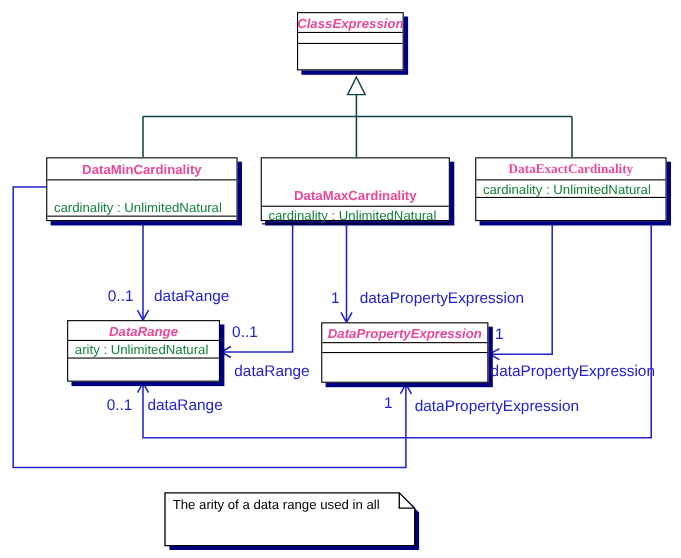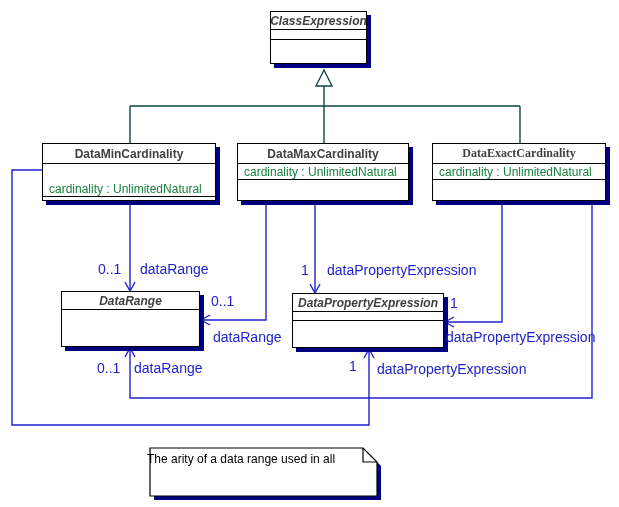--- a/index.html
+++ b/index.html
@@ -31,21 +31,21 @@
   .uml-class{
     position:absolute;z-index:2;
     background:#ffffff;
     border:1.4px solid var(--border);
     box-shadow:4px 4px 0 var(--shadow);
     box-sizing:border-box;
     display:flex;flex-direction:column;
   }
   .uml-title{
     border-bottom:1.2px solid var(--border);
-    font-weight:bold;font-size:12px;color:#404040;
+    font-weight:bold;font-size:12px;color:#ec4899;
     display:flex;align-items:center;justify-content:center;
     flex:0 0 auto;box-sizing:border-box;
   }
   .abstract .uml-title{font-style:italic;}
   .uml-attrs{
     border-bottom:1.2px solid var(--border);
     font-size:12px;color:#15803d;
     padding:0 6px;display:flex;align-items:center;
     flex:0 0 auto;box-sizing:border-box;white-space:nowrap;
   }
@@ -103,33 +103,34 @@
     <div class="uml-empty"></div>
   </div>
 
   <div class="uml-class" style="left:42px;top:143px;width:174px;height:58px;gap:17px;">
     <div class="uml-title" style="height:20px;">DataMinCardinality</div>
     <div class="uml-attrs" style="height:16px;">cardinality : UnlimitedNatural</div>
     <div class="uml-empty"></div>
   </div>
 
   <div class="uml-class" style="left:237px;top:143px;width:172px;height:58px;">
-    <div class="uml-title" style="height:20px;">DataMaxCardinality</div>
+    <div class="uml-title" style="height:20px;margin-top:24px;">DataMaxCardinality</div>
     <div class="uml-attrs" style="height:16px;">cardinality : UnlimitedNatural</div>
     <div class="uml-empty"></div>
   </div>
 
   <div class="uml-class" style="left:432px;top:143px;width:174px;height:58px;">
     <div class="uml-title" style="height:20px;font-family:Liberation Serif, serif;">DataExactCardinality</div>
     <div class="uml-attrs" style="height:16px;">cardinality : UnlimitedNatural</div>
     <div class="uml-empty"></div>
   </div>
 
   <div class="uml-class abstract" style="left:61px;top:291px;width:139px;height:56px;">
     <div class="uml-title" style="height:18px;">DataRange</div>
+    <div class="uml-attrs" style="height:16px;">arity : UnlimitedNatural</div>
     <div class="uml-empty"></div>
   </div>
 
   <div class="uml-class abstract" style="left:292px;top:293px;width:152px;height:55px;">
     <div class="uml-title" style="height:18px;">DataPropertyExpression</div>
     <div class="uml-attrs" style="height:9px;"></div>
     <div class="uml-empty"></div>
   </div>
 
   <span class="edge-label" style="left:98px;top:262px;">0..1</span>
@@ -143,17 +144,17 @@
 
   <span class="edge-label" style="left:450px;top:296px;">1</span>
   <span class="edge-label" style="left:446px;top:330px;">dataPropertyExpression</span>
 
   <span class="edge-label" style="left:97px;top:361px;">0..1</span>
   <span class="edge-label" style="left:134px;top:361px;">dataRange</span>
 
   <span class="edge-label" style="left:349px;top:359px;">1</span>
   <span class="edge-label" style="left:377px;top:362px;">dataPropertyExpression</span>
 
-  <div class="note-text" style="left:147px;top:452px;">
+  <div class="note-text" style="left:157px;top:452px;">
     <div>The arity of a data range used in all</div>
   </div>
 
 </div>
 
 </body></html>

